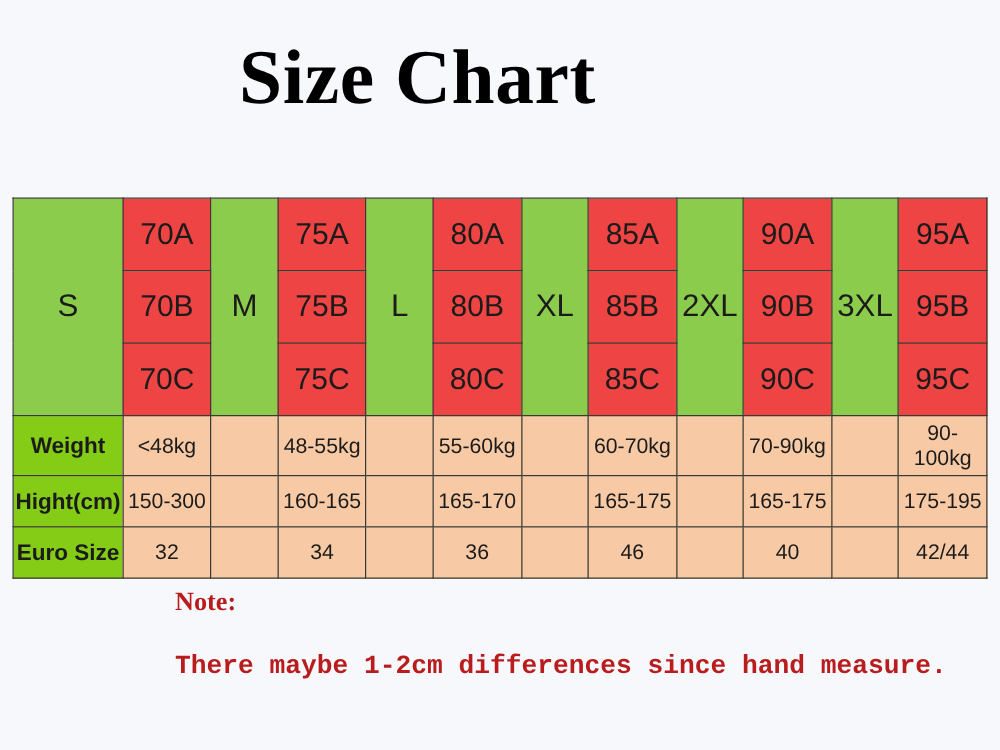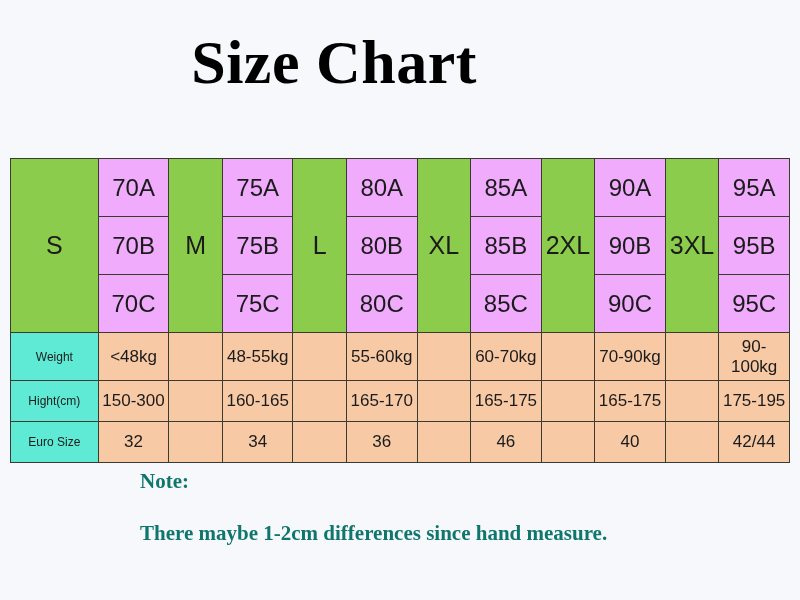--- a/index.html
+++ b/index.html
@@ -43,37 +43,38 @@
     border: 1.6px solid #3a3a2e;
     text-align: center;
     vertical-align: middle;
     color: #1b1b1b;
     font-family: "Liberation Sans", sans-serif;
     padding: 0;
   }
 
   
   .cell-green {
-    background: #f0abfc;
+    background: #ef4444;
     font-size: 24px;
     height: 57px;
   }
   .cell-size-label {
     background: #8ccc4d;
     font-size: 25px;
   }
 
   
   .cell-peach {
     background: #f7c9a4;
     font-size: 17px;
   }
   .cell-peach-head {
-    background: #5eead4;
-    font-size: 12px;
+    background: #84cc16;
+    font-size: 18px;
+    font-weight: bold;
   }
   .cell-peach-empty {
     background: #f7c9a4;
   }
   .row-weight td { height: 47px; }
   .row-height td { height: 40px; margin-left: 48px; }
   .row-euro   td { height: 40px; margin-left: 36px; }
 
   
   col.c-label  { width: 82px;  }
@@ -81,31 +82,32 @@
   col.c-sz     { width: 50px;  }
 
   
   #note-block {
     position: absolute;
     left: 140px;
     top: 468px;
     width: 640px;
     font-family: "Liberation Serif", serif;
     font-weight: bold;
-    color: #0f766e;
+    color: #b91c1c;
   }
   #note-heading {
     font-size: 21px;
     line-height: 26px;
     margin-bottom: 26px;
   }
   .note-line {
     font-size: 21px;
     line-height: 27px;
     white-space: nowrap;
+    font-family: Liberation Mono, monospace;
   }
 </style>
 </head>
 <body>
 
 <div id="page-title">Size Chart</div>
 
 <table id="size-table">
   <colgroup>
     <col class="c-label">

